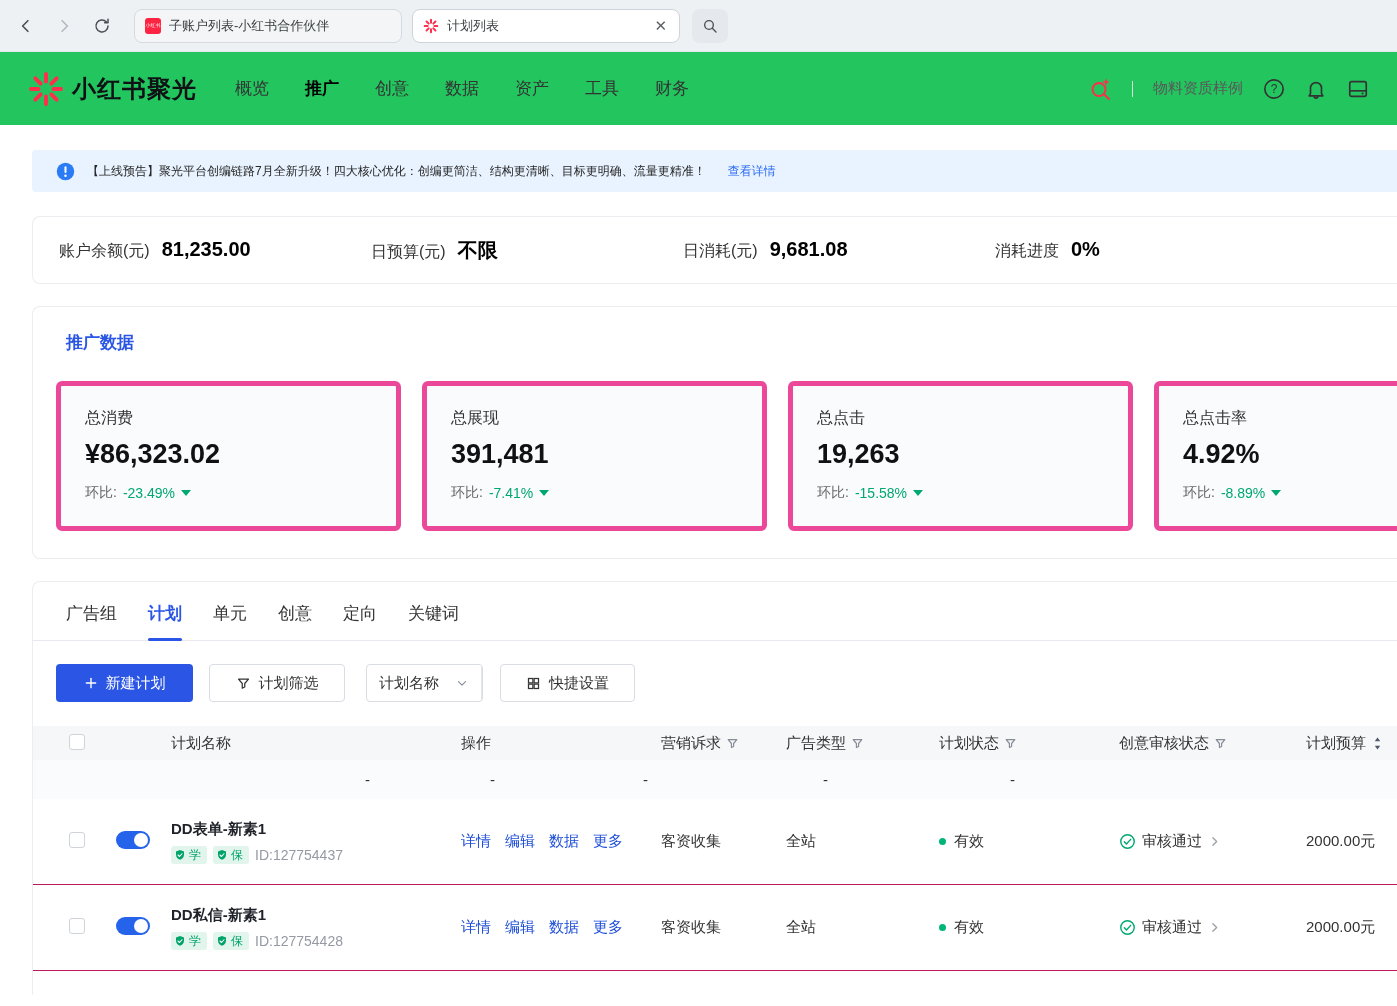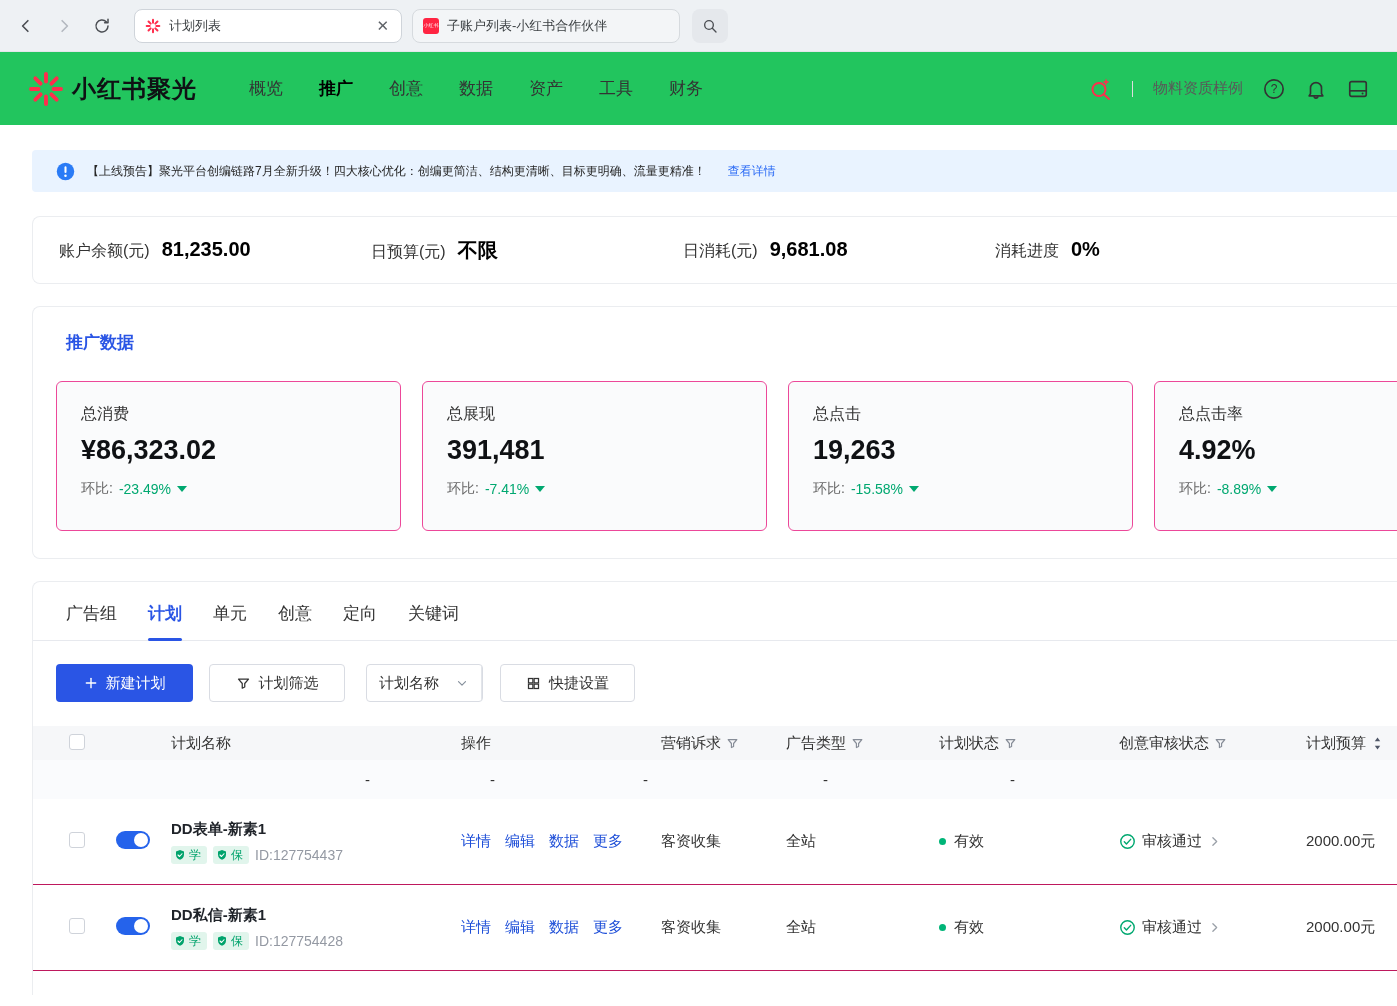--- a/index.html
+++ b/index.html
@@ -19,21 +19,21 @@
   .tab-title { flex:1; white-space:nowrap; overflow:hidden; text-overflow:ellipsis; }
   .tab-close { color:#5f6368; font-size:15px; line-height:1; padding:2px; cursor:pointer; }
   .tab-search-btn { width:36px; height:34px; margin-left:12px; background:#e5e8ec; border-radius:8px; display:flex; align-items:center; justify-content:center; color:#4a4d52; cursor:pointer; }
   .tab-search-btn svg { width:16px; height:16px; }
 
   
   .app-header { height:73px; display:flex; align-items:center; padding:0 28px; background:#22c55e; }
   .logo { display:flex; align-items:center; gap:8px; cursor:pointer; }
   .logo-burst { width:36px; height:36px; }
   .logo-text { font-size:24px; font-weight:700; color:#0f1114; letter-spacing:1px; }
-  .main-nav { display:flex; margin-left:52px; gap:36px; font-size:17px; color:#333; }
+  .main-nav { display:flex; margin-left:38px; gap:36px; font-size:17px; color:#333; }
   .nav-item { cursor:pointer; white-space:nowrap; }
   .nav-item.active { font-weight:700; color:#000; }
   .header-right { margin-left:auto; display:flex; align-items:center; gap:20px; }
   .pink-search { width:24px; height:24px; cursor:pointer; }
   .v-divider { width:1px; height:16px; background:#ddd; }
   .material-link { font-size:15px; color:#595959; cursor:pointer; white-space:nowrap; }
   .hdr-icon { width:22px; height:22px; color:#333; cursor:pointer; }
   .hdr-icon svg { width:100%; height:100%; }
 
   
@@ -45,21 +45,21 @@
   .account-card { margin:24px 0 0 32px; height:68px; border:1px solid #ebedf0; border-right:none; border-radius:8px 0 0 8px; display:flex; align-items:center; padding:0 26px; }
   .account-item { width:312px; display:flex; align-items:baseline; gap:12px; }
   .account-item:last-child { width:auto; }
   .account-label { font-size:16px; color:#333; }
   .account-value { font-size:20px; font-weight:700; color:#000; }
 
   
   .promo-card { margin:22px 0 0 32px; border:1px solid #ebedf0; border-right:none; border-radius:8px 0 0 8px; padding:24px 0 27px 23px; }
   .promo-title { font-size:17px; font-weight:600; color:#2a55e5; margin-left:10px; cursor:pointer; display:inline-block; }
   .stat-cards { display:flex; gap:21px; margin-top:27px; }
-  .stat-card { width:345px; height:150px; flex:none; background:#fafbfc; border:1px solid #ec4899; border-radius:6px; padding:22px 24px; }
+  .stat-card { width:345px; height:150px; flex:none; background:#fafbfc; border:5px solid #ec4899; border-radius:6px; padding:22px 24px; }
   .stat-label { font-size:16px; color:#333; }
   .stat-value { font-size:27px; font-weight:700; color:#0f1114; margin-top:10px; }
   .stat-change { margin-top:14px; font-size:14px; display:flex; align-items:center; gap:6px; }
   .stat-change .hb { color:#666; }
   .stat-change .chg { color:#00a870; }
   .tri-down { width:0; height:0; border-left:5px solid transparent; border-right:5px solid transparent; border-top:6px solid #00a870; display:inline-block; }
 
   
   .main-card { margin:22px 0 0 32px; border:1px solid #ebedf0; border-right:none; border-bottom:none; border-radius:8px 0 0 0; height:414px; }
   .seg-tabs { display:flex; gap:31px; padding:20px 33px 0; border-bottom:1px solid #e7e9ee; }
@@ -133,42 +133,42 @@
         <path d="M9.5 5l7 7-7 7"></path>
       </svg>
   </div>
   <div class="nav-btn">
     <svg viewBox="0 0 24 24" fill="none" stroke="currentColor" stroke-width="2" stroke-linecap="round" stroke-linejoin="round">
         <path d="M20 12a8 8 0 1 1-2.3-5.6"></path>
         <path d="M20 3v4.5h-4.5"></path>
       </svg>
   </div>
 
+  <div class="tab">
+    <span class="favicon-red">小红书</span>
+    <span class="tab-title">子账户列表-小红书合作伙伴</span>
+  </div>
+
   <div class="tab active">
     <span class="favicon-burst">
       <svg viewBox="0 0 24 24">
           <g stroke="#ff2e4d" stroke-width="3" stroke-linecap="round">
             <line x1="12" y1="2.5" x2="12" y2="7"></line>
             <line x1="12" y1="17" x2="12" y2="21.5"></line>
             <line x1="2.5" y1="12" x2="7" y2="12"></line>
             <line x1="17" y1="12" x2="21.5" y2="12"></line>
             <line x1="5.3" y1="5.3" x2="8.5" y2="8.5"></line>
             <line x1="15.5" y1="15.5" x2="18.7" y2="18.7"></line>
             <line x1="5.3" y1="18.7" x2="8.5" y2="15.5"></line>
             <line x1="15.5" y1="8.5" x2="18.7" y2="5.3"></line>
           </g>
         </svg>
     </span>
     <span class="tab-title">计划列表</span>
     <span class="tab-close">✕</span>
-  </div>
-
-  <div class="tab">
-    <span class="favicon-red">小红书</span>
-    <span class="tab-title">子账户列表-小红书合作伙伴</span>
   </div>
 
   <div class="tab-search-btn">
     <svg viewBox="0 0 24 24" fill="none" stroke="currentColor" stroke-width="2" stroke-linecap="round">
         <circle cx="10.5" cy="10.5" r="6.5"></circle>
         <line x1="15.5" y1="15.5" x2="21" y2="21"></line>
       </svg>
   </div>
 </div>
 

